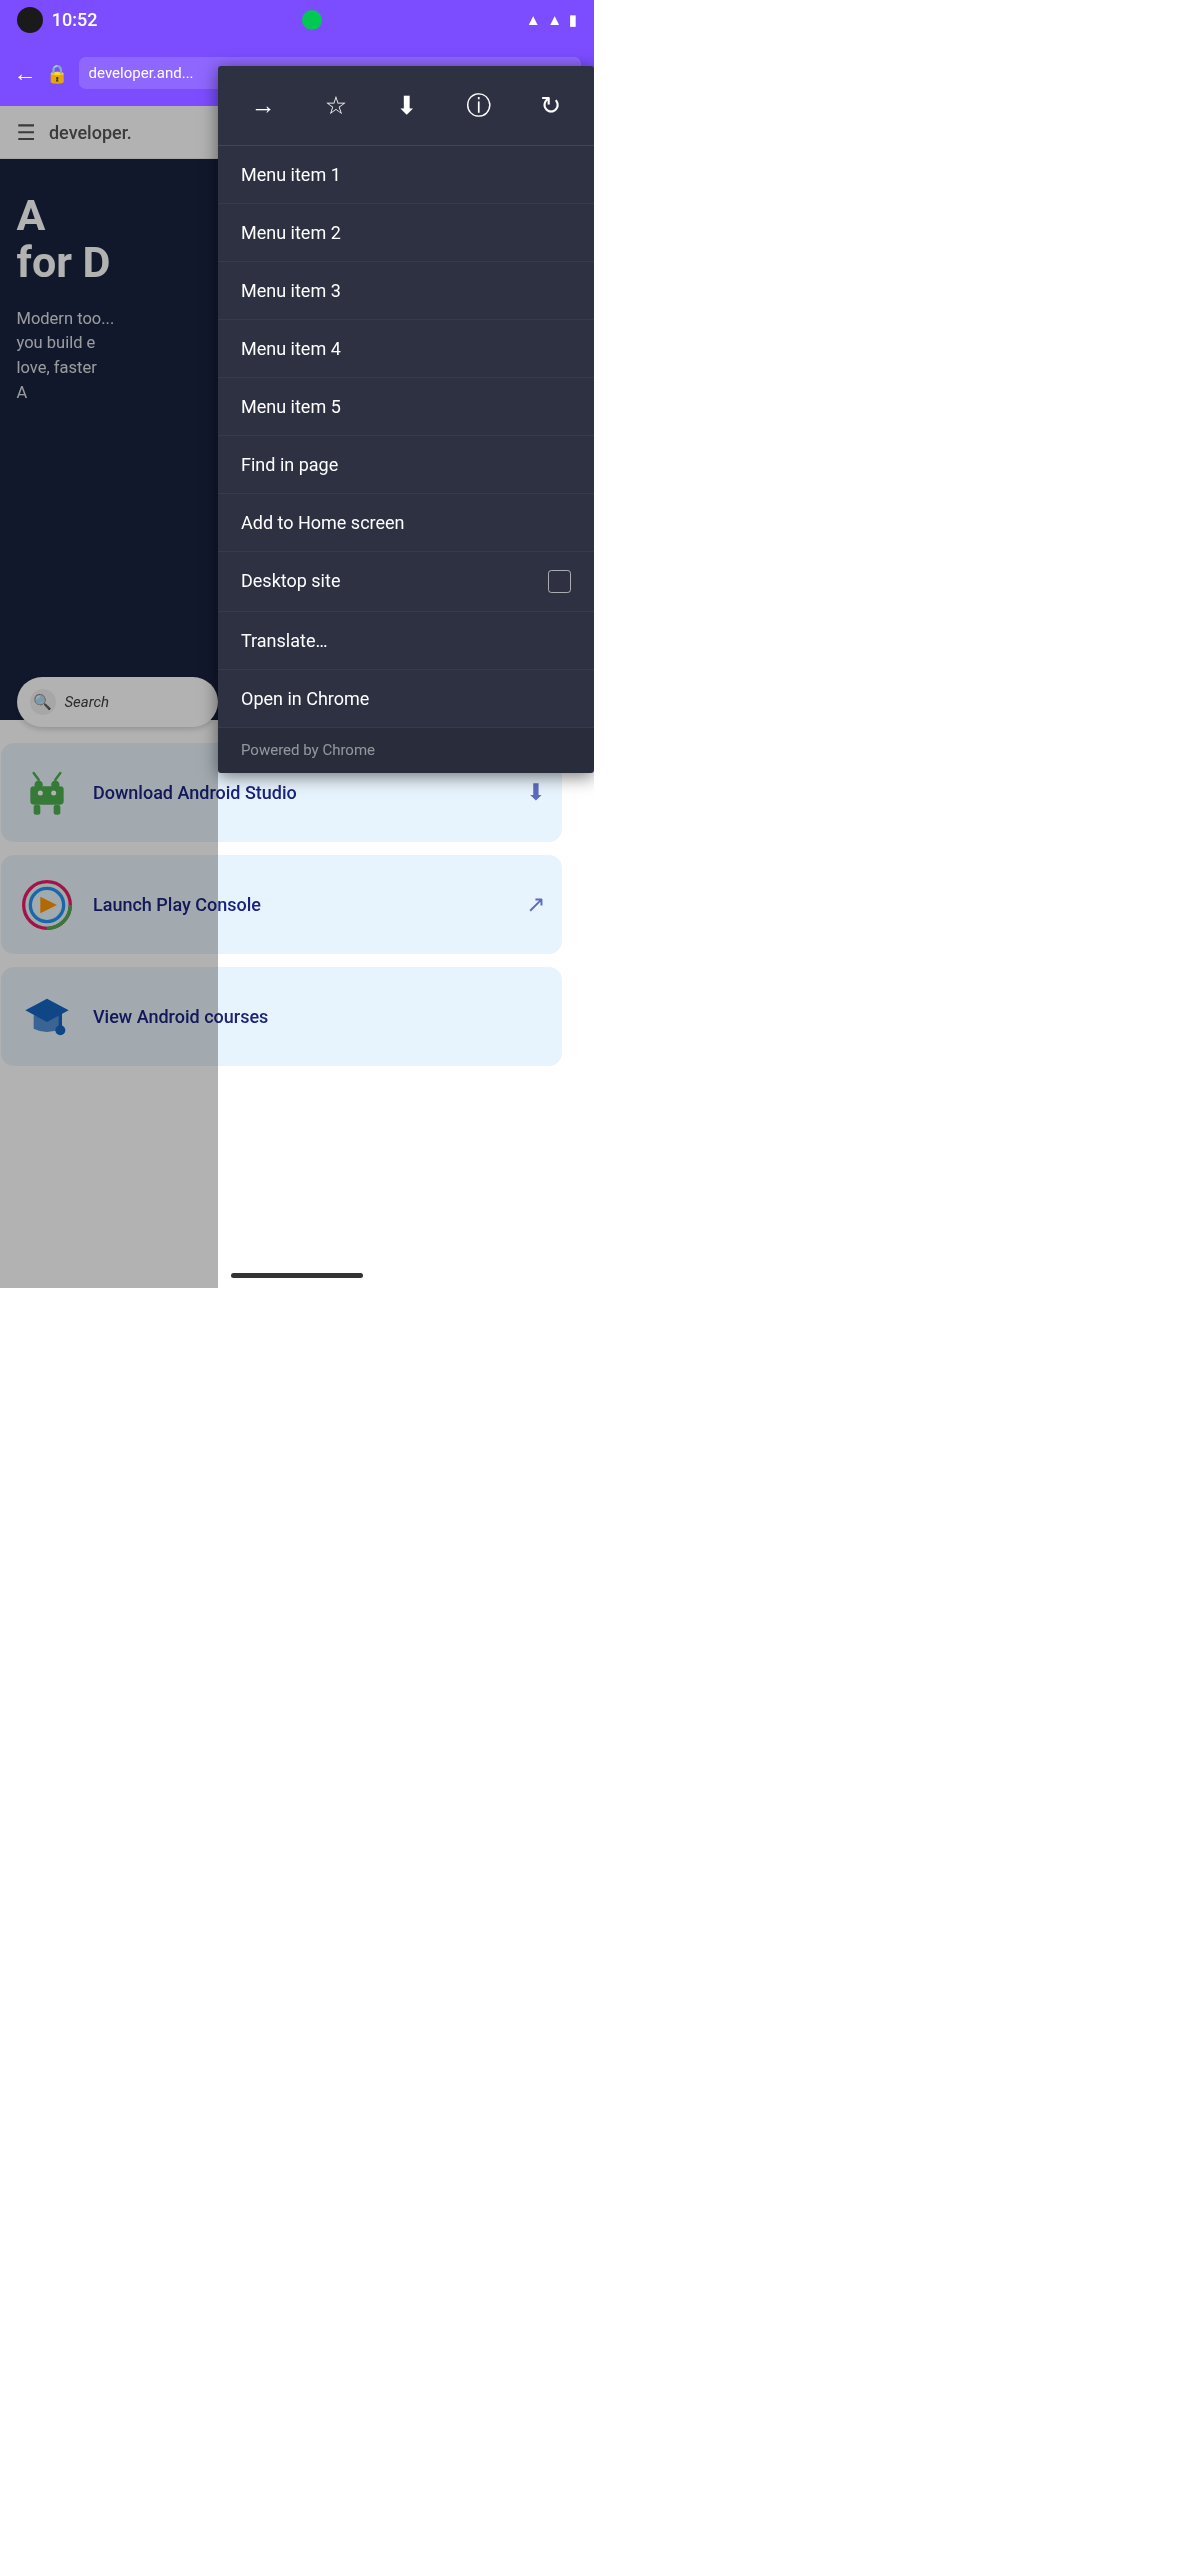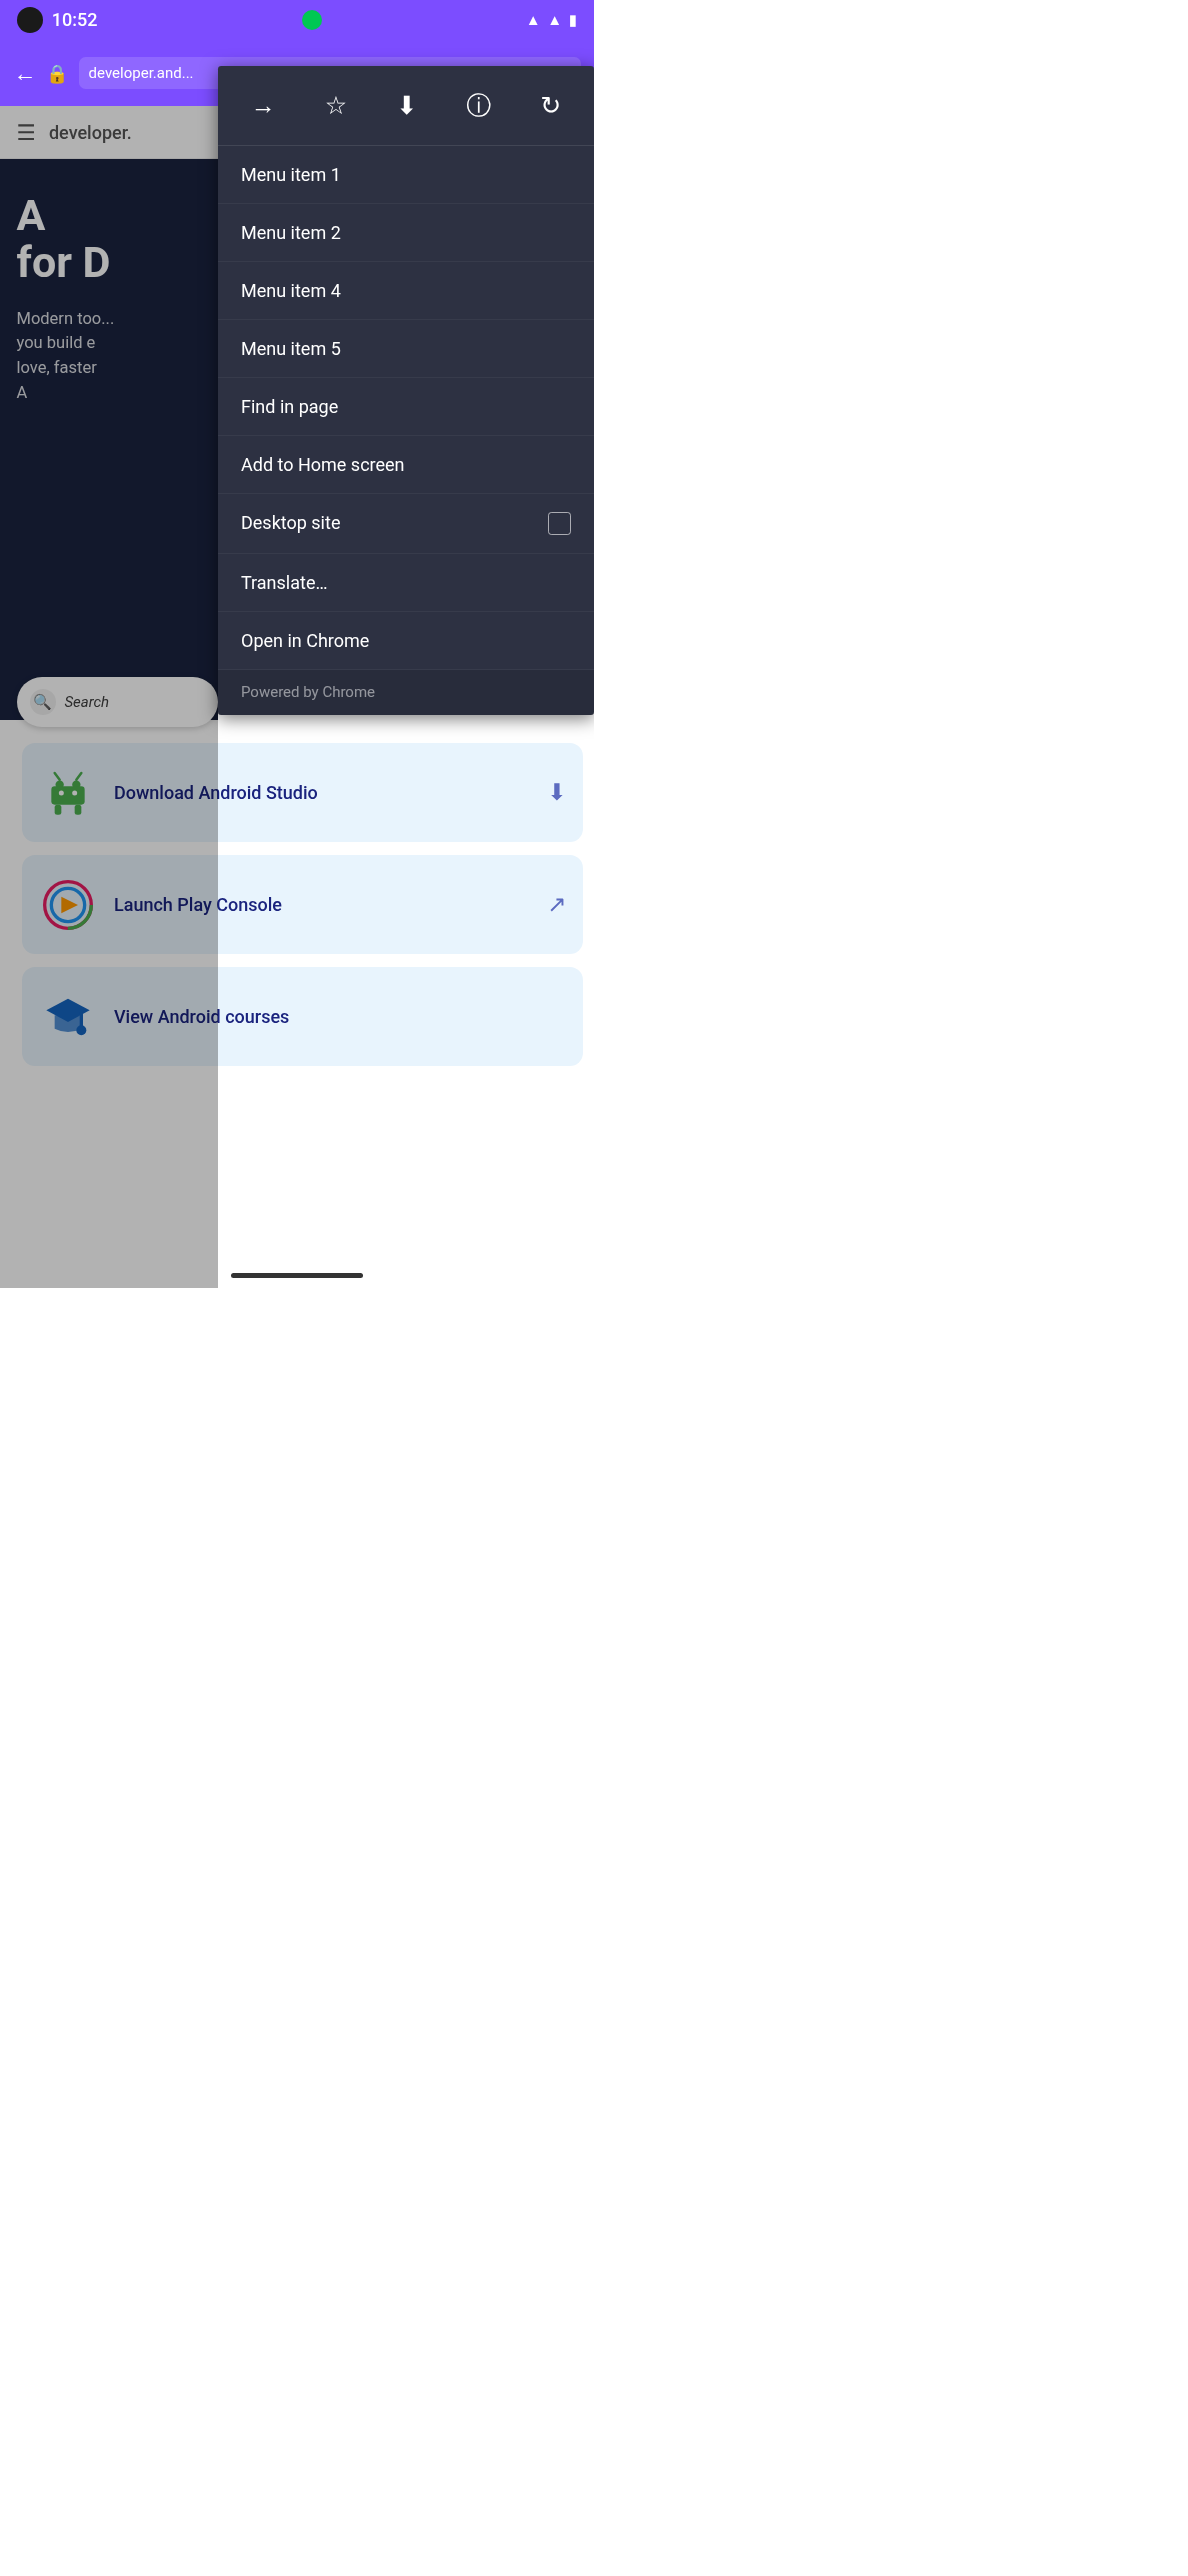--- a/index.html
+++ b/index.html
@@ -183,21 +183,21 @@
     .search-text {
       font-size: 15px;
       color: #404040;
       font-style: italic;
     }
 
     
     .cards-section {
       position: absolute;
       top: 743px;
-      left: 22px;
+      left: 1px;
       width: 561px;
       z-index: 1;
       display: flex;
       flex-direction: column;
       gap: 13.2px;
     }
     .card {
       background: #e8f4fd;
       border-radius: 13.2px;
       padding: 20px 16.5px;
@@ -406,20 +406,23 @@
     <span class="menu-toolbar-btn">↻</span>
   </div>
 
   <div class="menu-item">
     <span>Menu item 1</span>
   </div>
   <div class="menu-item">
     <span>Menu item 2</span>
   </div>
   <div class="menu-item">
+    <span>Menu item 3</span>
+  </div>
+  <div class="menu-item">
     <span>Menu item 4</span>
   </div>
   <div class="menu-item">
     <span>Menu item 5</span>
   </div>
   <div class="menu-item">
     <span>Find in page</span>
   </div>
   <div class="menu-item">
     <span>Add to Home screen</span>

